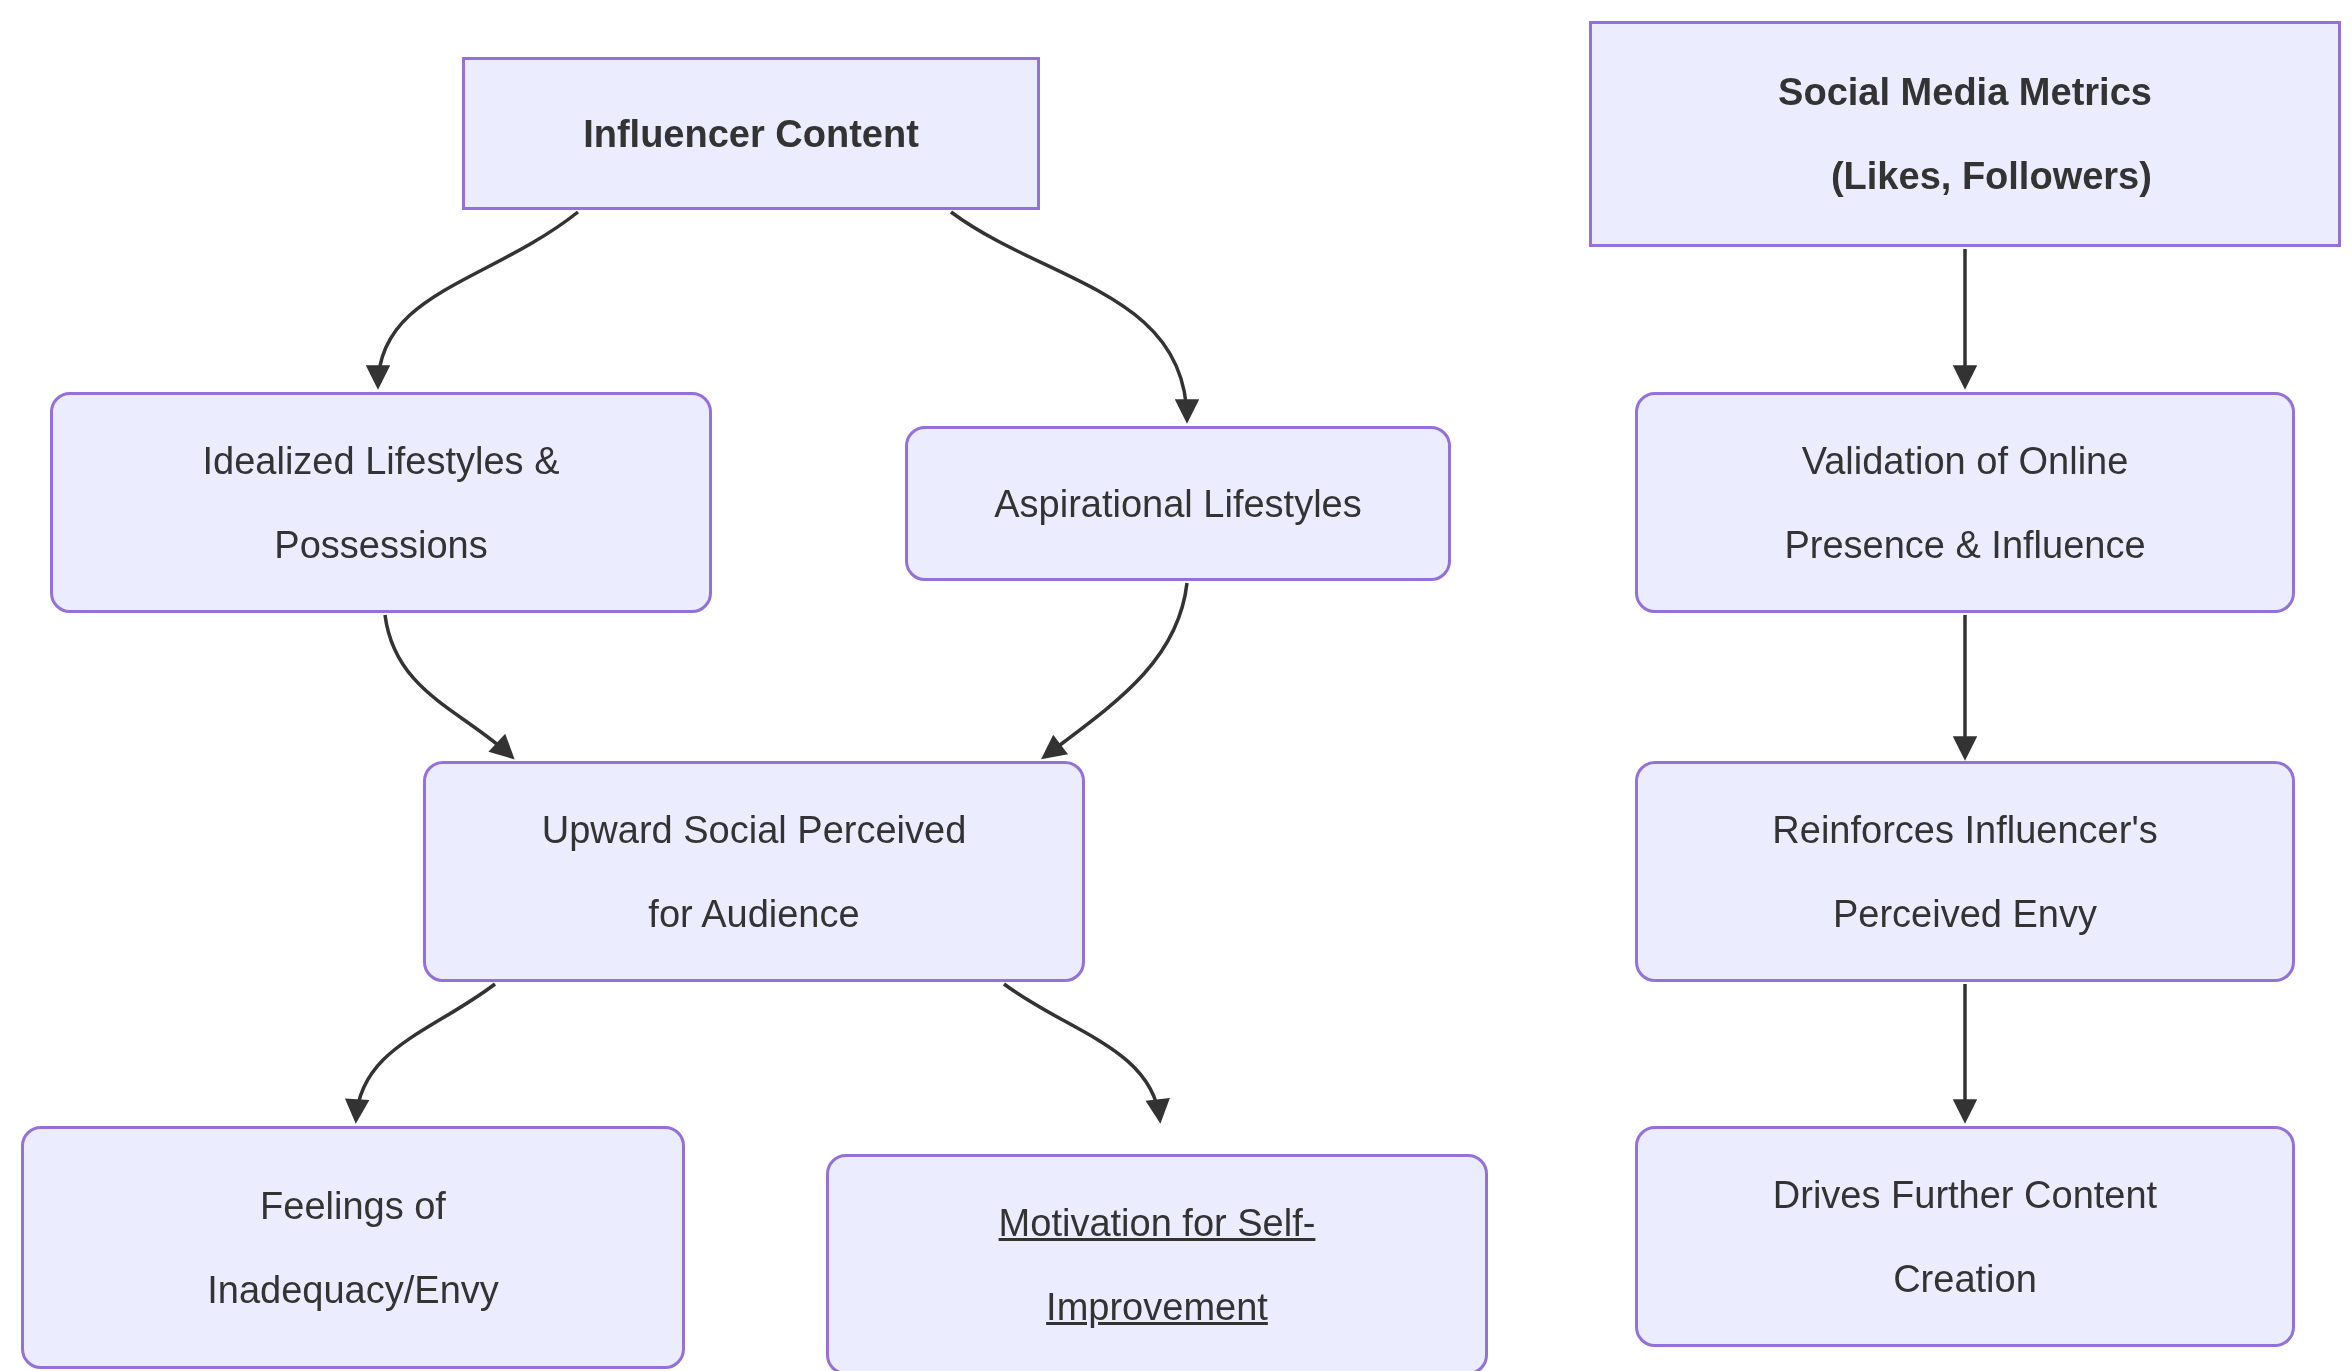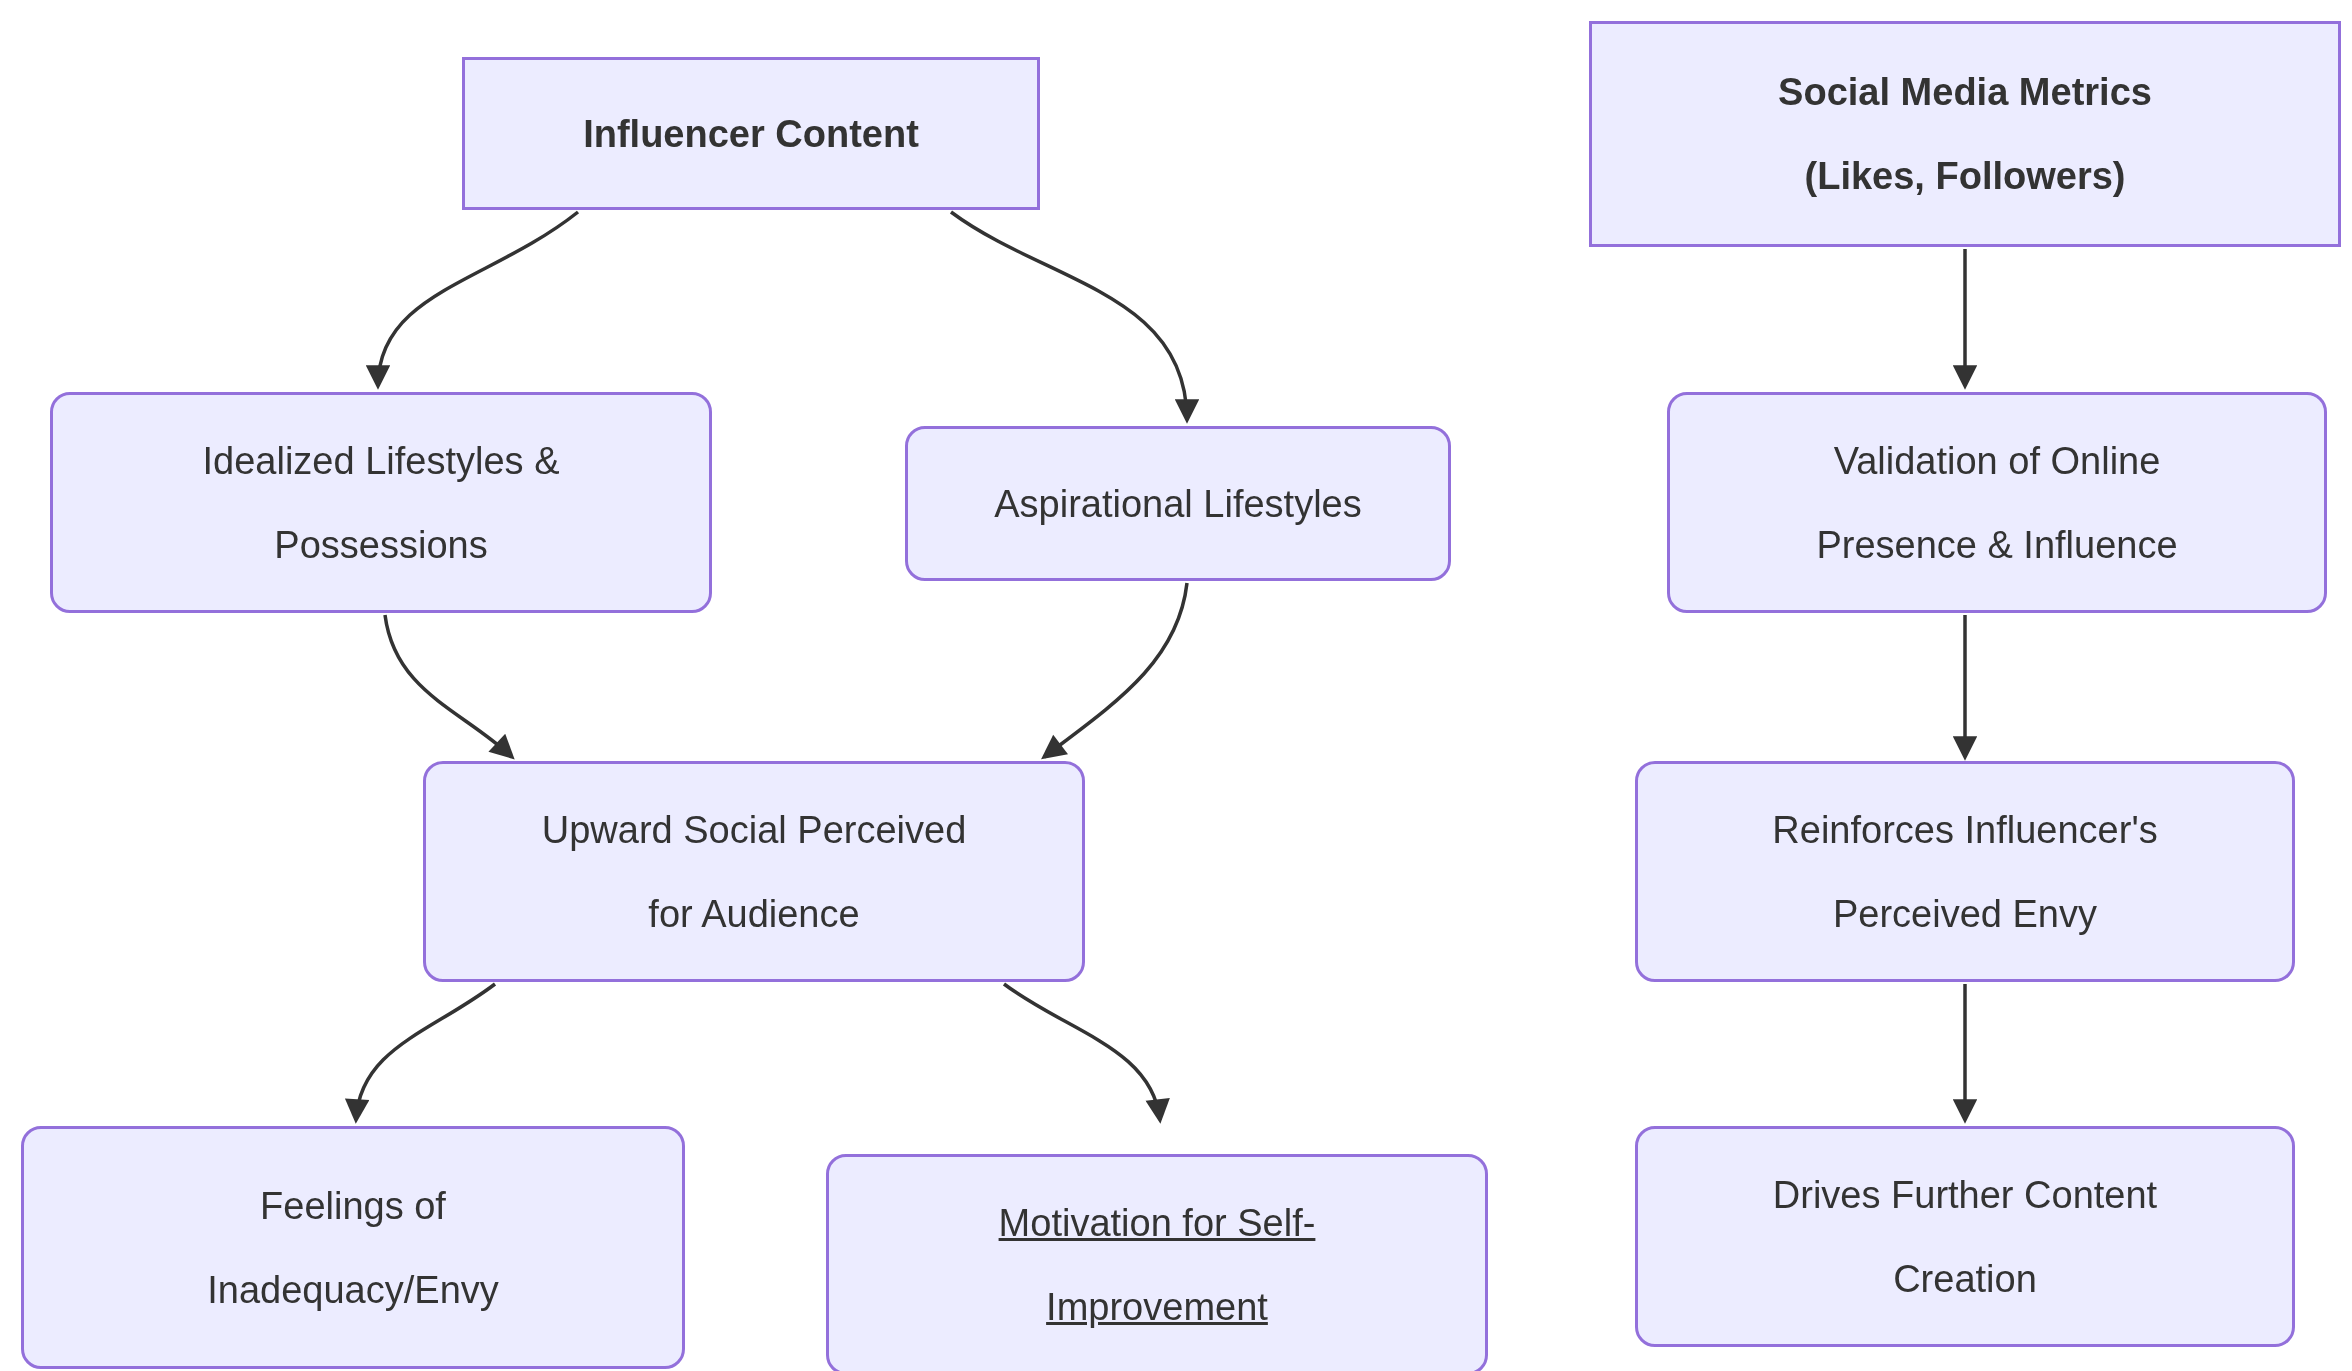--- a/index.html
+++ b/index.html
@@ -34,29 +34,29 @@
     color: #333333;
     display: flex;
     align-items: center;
     justify-content: center;
     text-align: center;
     font-size: 38px;
     line-height: 84px;
     white-space: pre-line;
   }
   .node.rounded { border-radius: 20px; }
-  .node.square  { border-radius: 0; }
+  .node.square  { border-radius: 0; text-align: right; }
   .node.bold    { font-weight: 700; }
 
   
   #n-influencer   { left: 462px;  top: 57px;   width: 578px; height: 153px; }
   #n-social       { left: 1589px; top: 21px;   width: 752px; height: 226px; }
   #n-idealized    { left: 50px;   top: 392px;  width: 662px; height: 221px; }
   #n-aspirational { left: 905px;  top: 426px;  width: 546px; height: 155px; }
-  #n-validation   { left: 1635px; top: 392px;  width: 660px; height: 221px; margin-left: 32px; }
+  #n-validation   { left: 1635px; top: 392px;  width: 660px; height: 221px; }
   #n-upward       { left: 423px;  top: 761px;  width: 662px; height: 221px; }
   #n-reinforces   { left: 1635px; top: 761px;  width: 660px; height: 221px; }
   #n-feelings     { left: 21px;   top: 1126px; width: 664px; height: 243px; }
   #n-motivation   { left: 826px;  top: 1154px; width: 662px; height: 221px; text-decoration: underline; }
   #n-drives       { left: 1635px; top: 1126px; width: 660px; height: 221px; }
 </style>
 </head>
 <body>
 
 <div id="stage">

